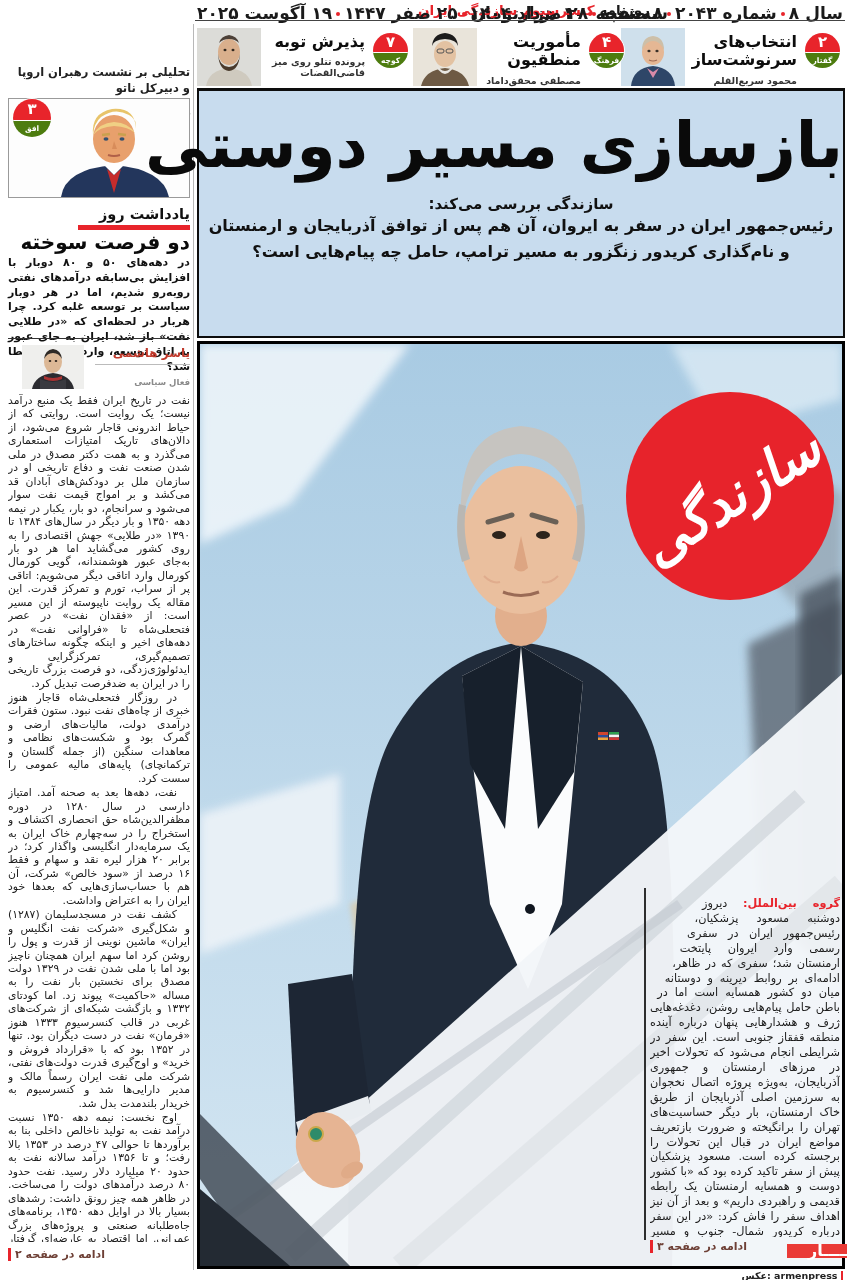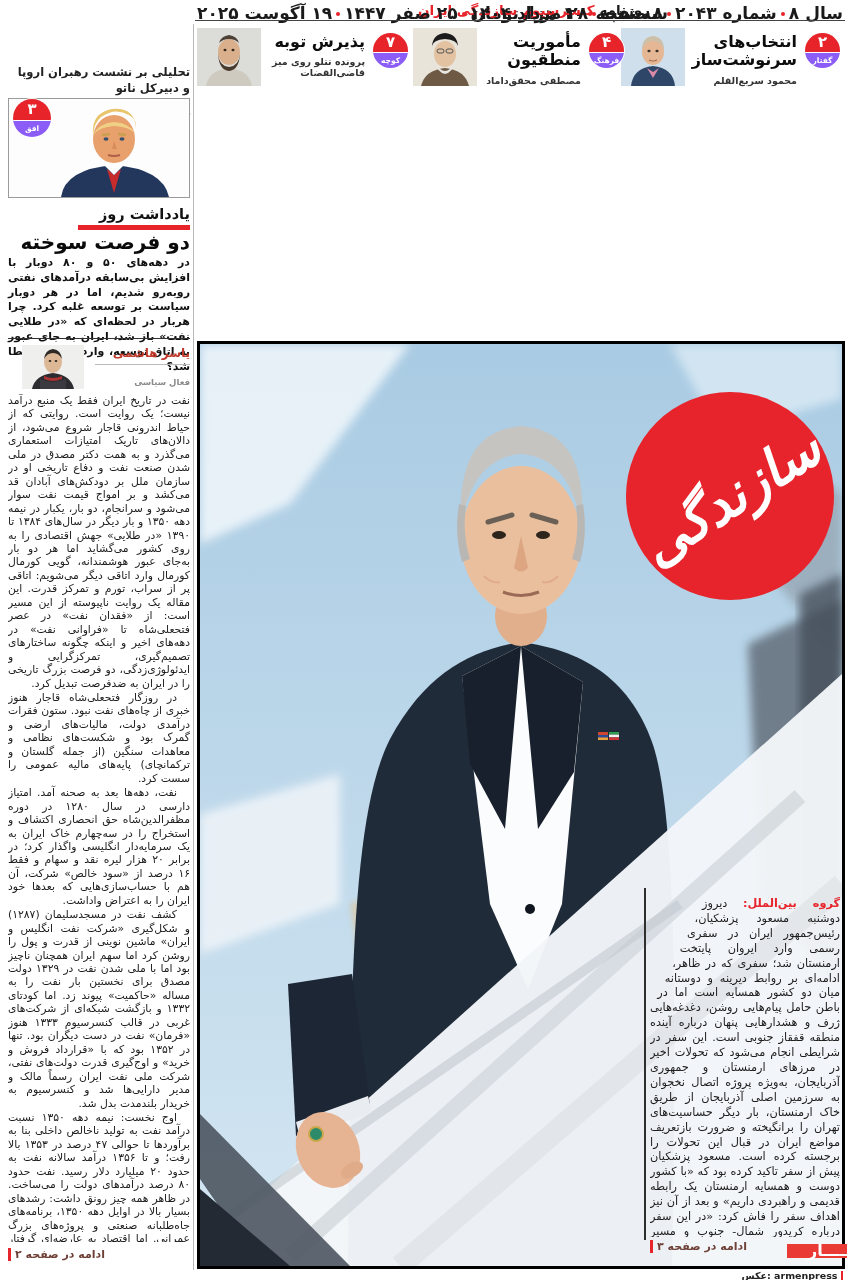--- a/index.html
+++ b/index.html
@@ -19,21 +19,21 @@
   #mast-date    { top:3px; left:197px; }
   #mast-rule    { top:20px; left:195px; width:650px; height:1px; background:#444; }
 
   
   #teasers { top:24px; left:197px; width:648px; height:62px; display:flex; direction:rtl; }
   .teaser { width:216px; display:flex; direction:rtl; align-items:flex-start; gap:7px; padding-right:4px; }
   .badge { width:37px; height:37px; border-radius:50%; overflow:hidden; flex:0 0 37px;
            display:flex; flex-direction:column; margin-top:8px; border:1px solid #fff; }
   .badge-num { flex:1.25; background:#e8242b; color:#fff; font-size:15px; font-weight:900;
                display:flex; align-items:center; justify-content:center; line-height:1; }
-  .badge-sec { flex:1; background:#8b5cf6; color:#fff; font-size:7.5px; font-weight:700;
+  .badge-sec { flex:1; background:#4d7c0f; color:#fff; font-size:7.5px; font-weight:700;
                display:flex; align-items:center; justify-content:center; border-top:1px solid #fff; line-height:1; }
   .teaser-text { flex:1; text-align:right; padding-top:9px; }
   .teaser-title { font-size:16px; font-weight:900; color:#0d0d0d; line-height:1.15; }
   .teaser-sub { font-size:9.5px; font-weight:700; color:#333; margin-top:5px; }
   .teaser-photo { flex:0 0 64px; align-self:flex-end; }
 
   
   #sidebar { top:24px; left:8px; width:182px; height:1252px; direction:rtl; }
   #sb-title { top:0; right:0; width:182px; font-size:29px; font-weight:900; color:#0a0a0a;
               text-align:right; letter-spacing:-1px; }
@@ -243,20 +243,26 @@
     </div>
 
     <div class="abs cont-row" id="sb-continue">
       <div class="cont-bar"></div>
       <div class="cont-text">ادامه در صفحه ۲</div>
     </div>
   </div>
 
   <div class="abs" id="v-divider"></div>
 
+  <div class="abs" id="head-box">
+    <div id="headline">بازسازی مسیر دوستی</div>
+    <div id="head-kicker">سازندگی بررسی می‌کند:</div>
+    <div class="deck-line">رئیس‌جمهور ایران در سفر به ایروان، آن هم پس از توافق آذربایجان و ارمنستان</div>
+    <div class="deck-line">و نام‌گذاری کریدور زنگزور به مسیر ترامپ، حامل چه پیام‌هایی است؟</div>
+  </div>
 
   <div class="abs" id="photo-frame">
     <svg width="642" height="922" viewBox="0 0 642 922">
       <defs>
         <linearGradient id="sky" x1="0" y1="0" x2="0" y2="1">
           <stop offset="0" stop-color="#a9cbe3"></stop>
           <stop offset="1" stop-color="#d4e6f2"></stop>
         </linearGradient>
         <filter id="soft">
             <feGaussianBlur stdDeviation="5"></feGaussianBlur>

